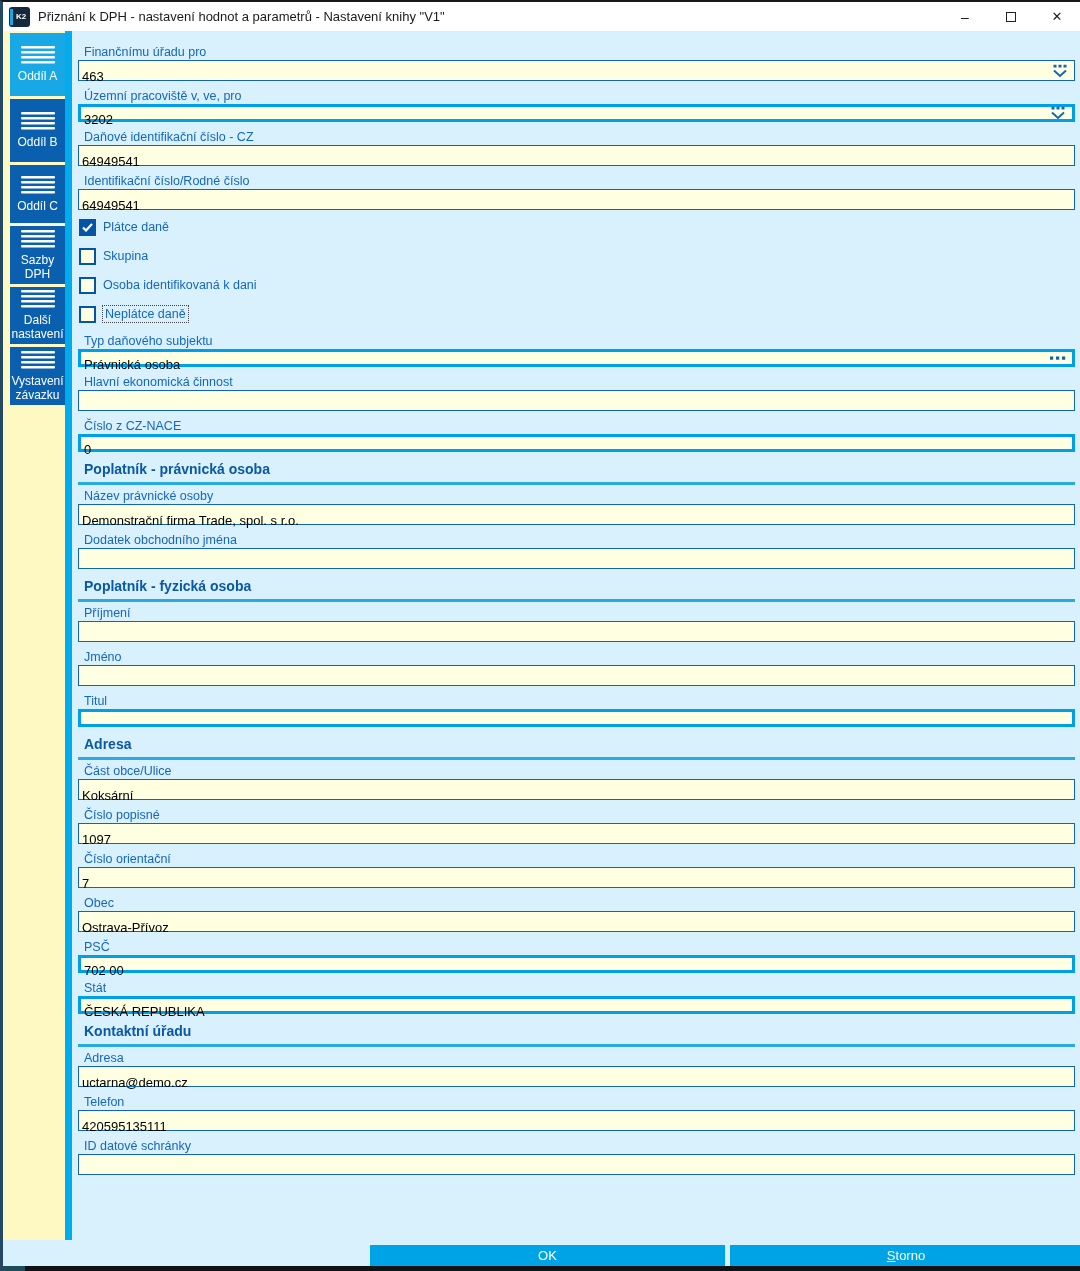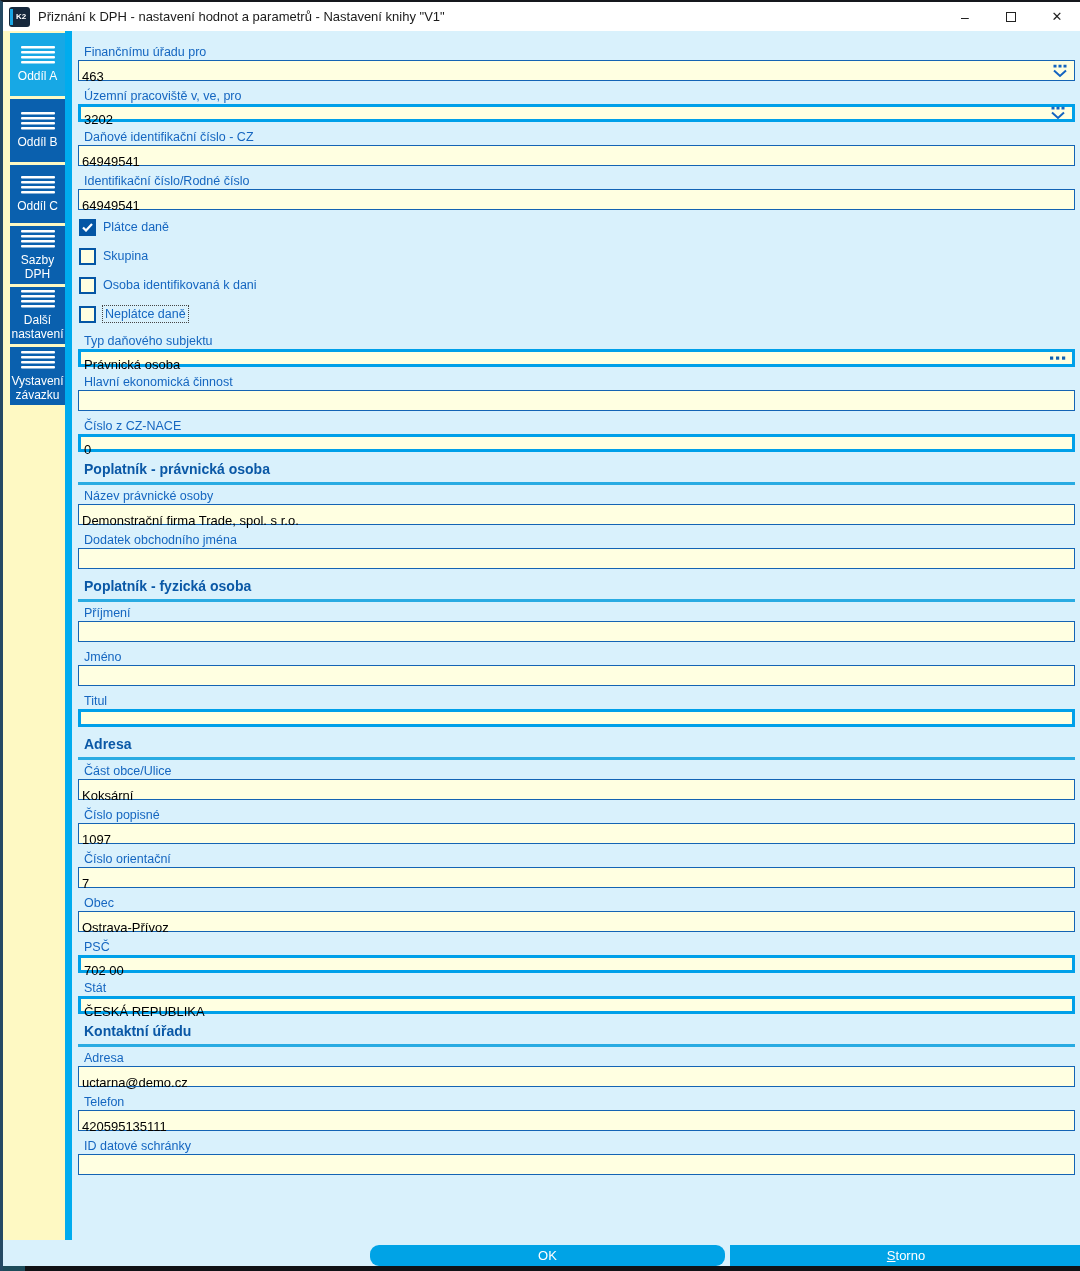--- a/index.html
+++ b/index.html
@@ -54,21 +54,21 @@
   .cblabel { font-size:12.5px; color:#1566C0; margin-left:7px; white-space:nowrap; }
   .cblabel.focusring { outline:1px dotted #444; padding:1px 2px; }
 
   .section { border-bottom:3px solid #29ABE2; padding-bottom:4px; margin-bottom:4px; }
   .stitle { font-size:14px; font-weight:bold; color:#0A58A6; padding-left:6px; line-height:18px; }
 
   
   .footer { height:22px; position:relative; background:#D9F1FC; flex:0 0 auto; }
   .btn { position:absolute; top:1px; height:21px; background:#00A3E6; color:#ffffff; border:none;
          font-size:13px; font-family:"Liberation Sans", sans-serif; cursor:pointer; }
-  .btn-ok { left:367px; width:355px;border-radius:9px; }
+  .btn-ok { left:367px; width:355px; }
   .btn-storno { left:727px; width:352px; }
   .btn u { text-decoration:underline; }
 
   .taskbar { height:5px; background:#101215; display:flex; flex:0 0 auto; }
   .taskbar .tcorner { width:22px; background:#1d4c5a; }
 </style>
 </head>
 <body>
 
 <div class="window">

